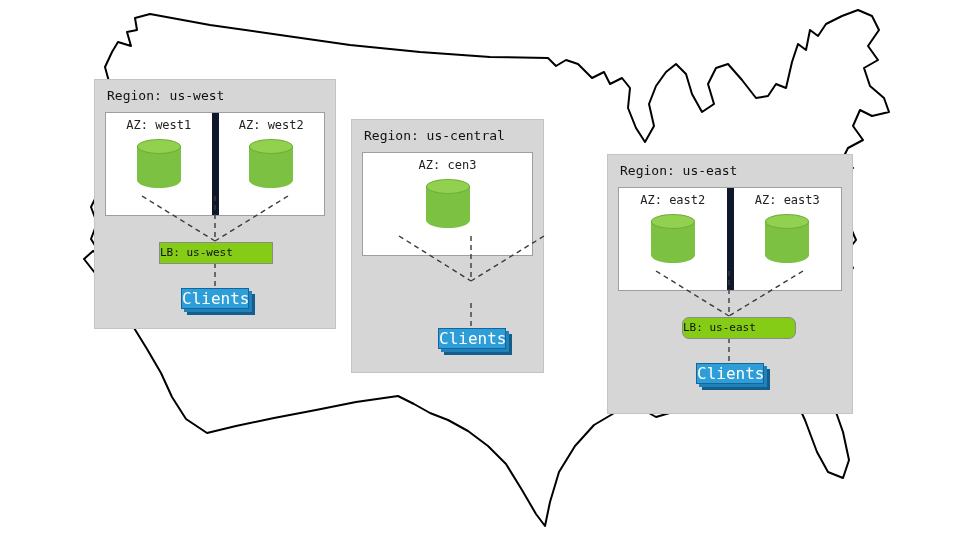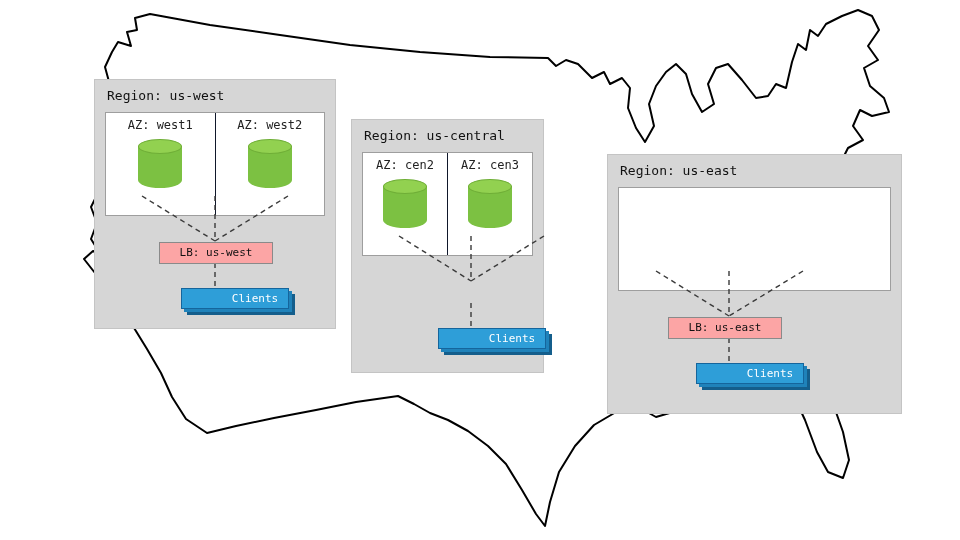--- a/index.html
+++ b/index.html
@@ -21,52 +21,51 @@
   .region-title {
     position:absolute; left:12px; top:8px;
     font-size:13px; color:#111111; white-space:nowrap;
   }
   .az-box {
     position:absolute; left:10px; top:32px; right:10px; height:102px;
     background:#ffffff; border:1px solid #9e9e9e;
     display:flex;
   }
   .az-cell { flex:1 1 0; text-align:center; padding-top:5px; }
-  .az-cell + .az-cell { border-left:1px solid #0f172a; }
+  .az-cell + .az-cell { border-left:7px solid #0f172a; }
   .az-label { font-size:12px; color:#222222; white-space:nowrap; height:14px; line-height:14px; }
 
   
   .cylinder { position:relative; width:44px; height:56px; margin:7px auto 0 auto; }
   .cylinder::before { 
     content:""; position:absolute; left:0; top:7px; width:44px; height:42px;
     background:#7cc142;
     border-radius:0 0 22px 22px / 0 0 8px 8px;
   }
   .cylinder::after { 
     content:""; position:absolute; left:0; top:0; width:42px; height:13px;
     background:#92d150; border:1px solid #6fae37;
     border-radius:50%;
   }
 
   .connectors { position:absolute; left:0; top:0; pointer-events:none; }
   .connectors line { stroke:#3a3a3a; stroke-width:1.4; stroke-dasharray:5 4; }
 
   .lb-box {
     position:absolute; left:64px; top:162px; width:112px; height:20px;
-    background:#fca5a5; border:1px solid #8a8a8a;
-    font-size:11px; line-height:20px; text-align:center; color:#111111;
+    background:#84cc16; border:1px solid #8a8a8a;
+    font-size:11px; line-height:20px; text-align:left; color:#111111;
     white-space:nowrap;
   }
   .clients-box {
     position:absolute; left:86px; top:208px; width:66px; height:19px;
     background:#2e9ed8; border:1px solid #15659c;
-    color:#ffffff; font-size:11px; line-height:19px; text-align:center;
+    color:#ffffff; font-size:16px; line-height:19px; text-align:center;
     box-shadow:3px 3px 0 #1f82ba, 6px 6px 0 #145e8c;
     white-space:nowrap;
-    padding-left:40px;
   }
 </style>
 </head>
 <body>
 
 <div id="stage">
 
   <svg id="map-svg" width="960" height="540" viewBox="0 0 960 540" aria-hidden="true">
     <path d="M150,14 L210,25 L280,35 L350,45 L420,52 L490,57 L548,58
              L556,66 L566,60 L578,64 L592,78 L604,72 L610,84 L622,78
@@ -118,44 +117,48 @@
       <line x1="120" y1="183" x2="120" y2="207"></line>
     </svg>
     <div class="lb-box">LB: us-west</div>
     <div class="clients-box">Clients</div>
   </div>
 
   <div class="region" style="left:352px; top:120px; width:191px; height:252px;">
     <div class="region-title">Region: us-central</div>
     <div class="az-box">
       <div class="az-cell">
-        <div class="az-label">AZ: cen2</div>
-        <div class="cylinder"></div>
-      </div>
-      <div class="az-cell">
         <div class="az-label">AZ: cen3</div>
         <div class="cylinder"></div>
       </div>
     </div>
     <svg class="connectors" width="238" height="252" viewBox="0 0 238 252" aria-hidden="true">
       <line x1="47" y1="116" x2="119" y2="161"></line>
       <line x1="119" y1="116" x2="119" y2="161"></line>
       <line x1="192" y1="116" x2="119" y2="161"></line>
       <line x1="119" y1="183" x2="119" y2="207"></line>
     </svg>
     <div class="clients-box">Clients</div>
   </div>
 
-  <div class="region" style="left:608px; top:155px; width:293px; height:258px;">
+  <div class="region" style="left:608px; top:155px; width:244px; height:258px;">
     <div class="region-title">Region: us-east</div>
     <div class="az-box">
+      <div class="az-cell">
+        <div class="az-label">AZ: east2</div>
+        <div class="cylinder"></div>
+      </div>
+      <div class="az-cell">
+        <div class="az-label">AZ: east3</div>
+        <div class="cylinder"></div>
+      </div>
     </div>
     <svg class="connectors" width="243" height="258" viewBox="0 0 243 258" aria-hidden="true">
       <line x1="48" y1="116" x2="121" y2="161"></line>
       <line x1="121" y1="116" x2="121" y2="161"></line>
       <line x1="195" y1="116" x2="121" y2="161"></line>
       <line x1="121" y1="183" x2="121" y2="207"></line>
     </svg>
-    <div class="lb-box" style="left:60px;">LB: us-east</div>
+    <div class="lb-box" style="left:74px;border-radius:7px;">LB: us-east</div>
     <div class="clients-box" style="left:88px;">Clients</div>
   </div>
 
 </div>
 
 </body></html>

